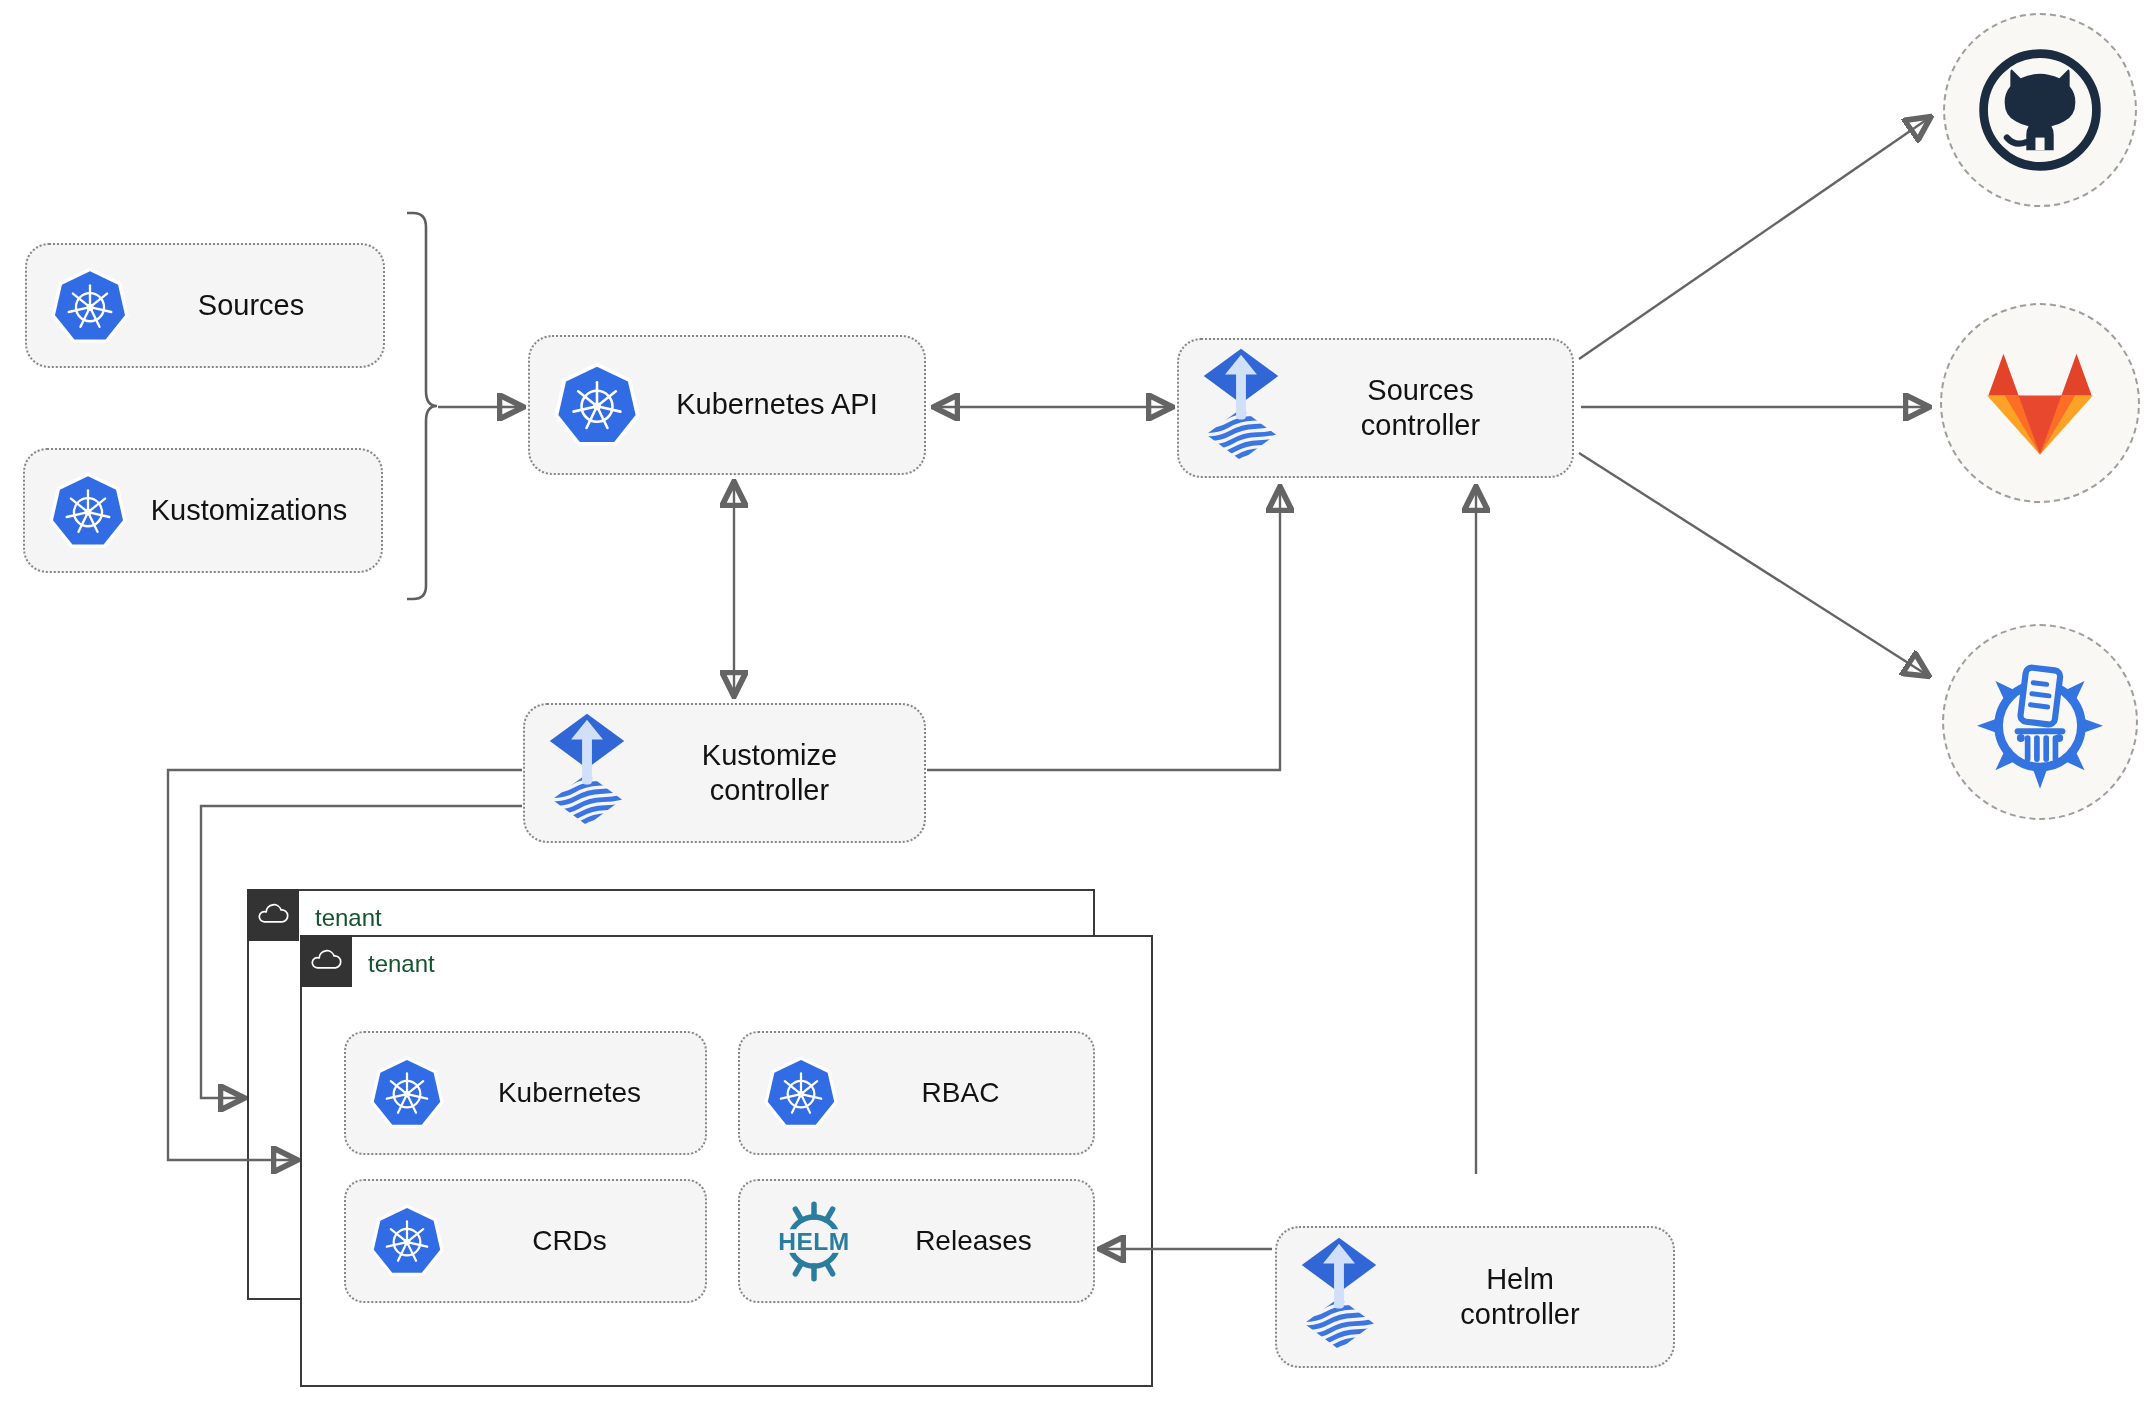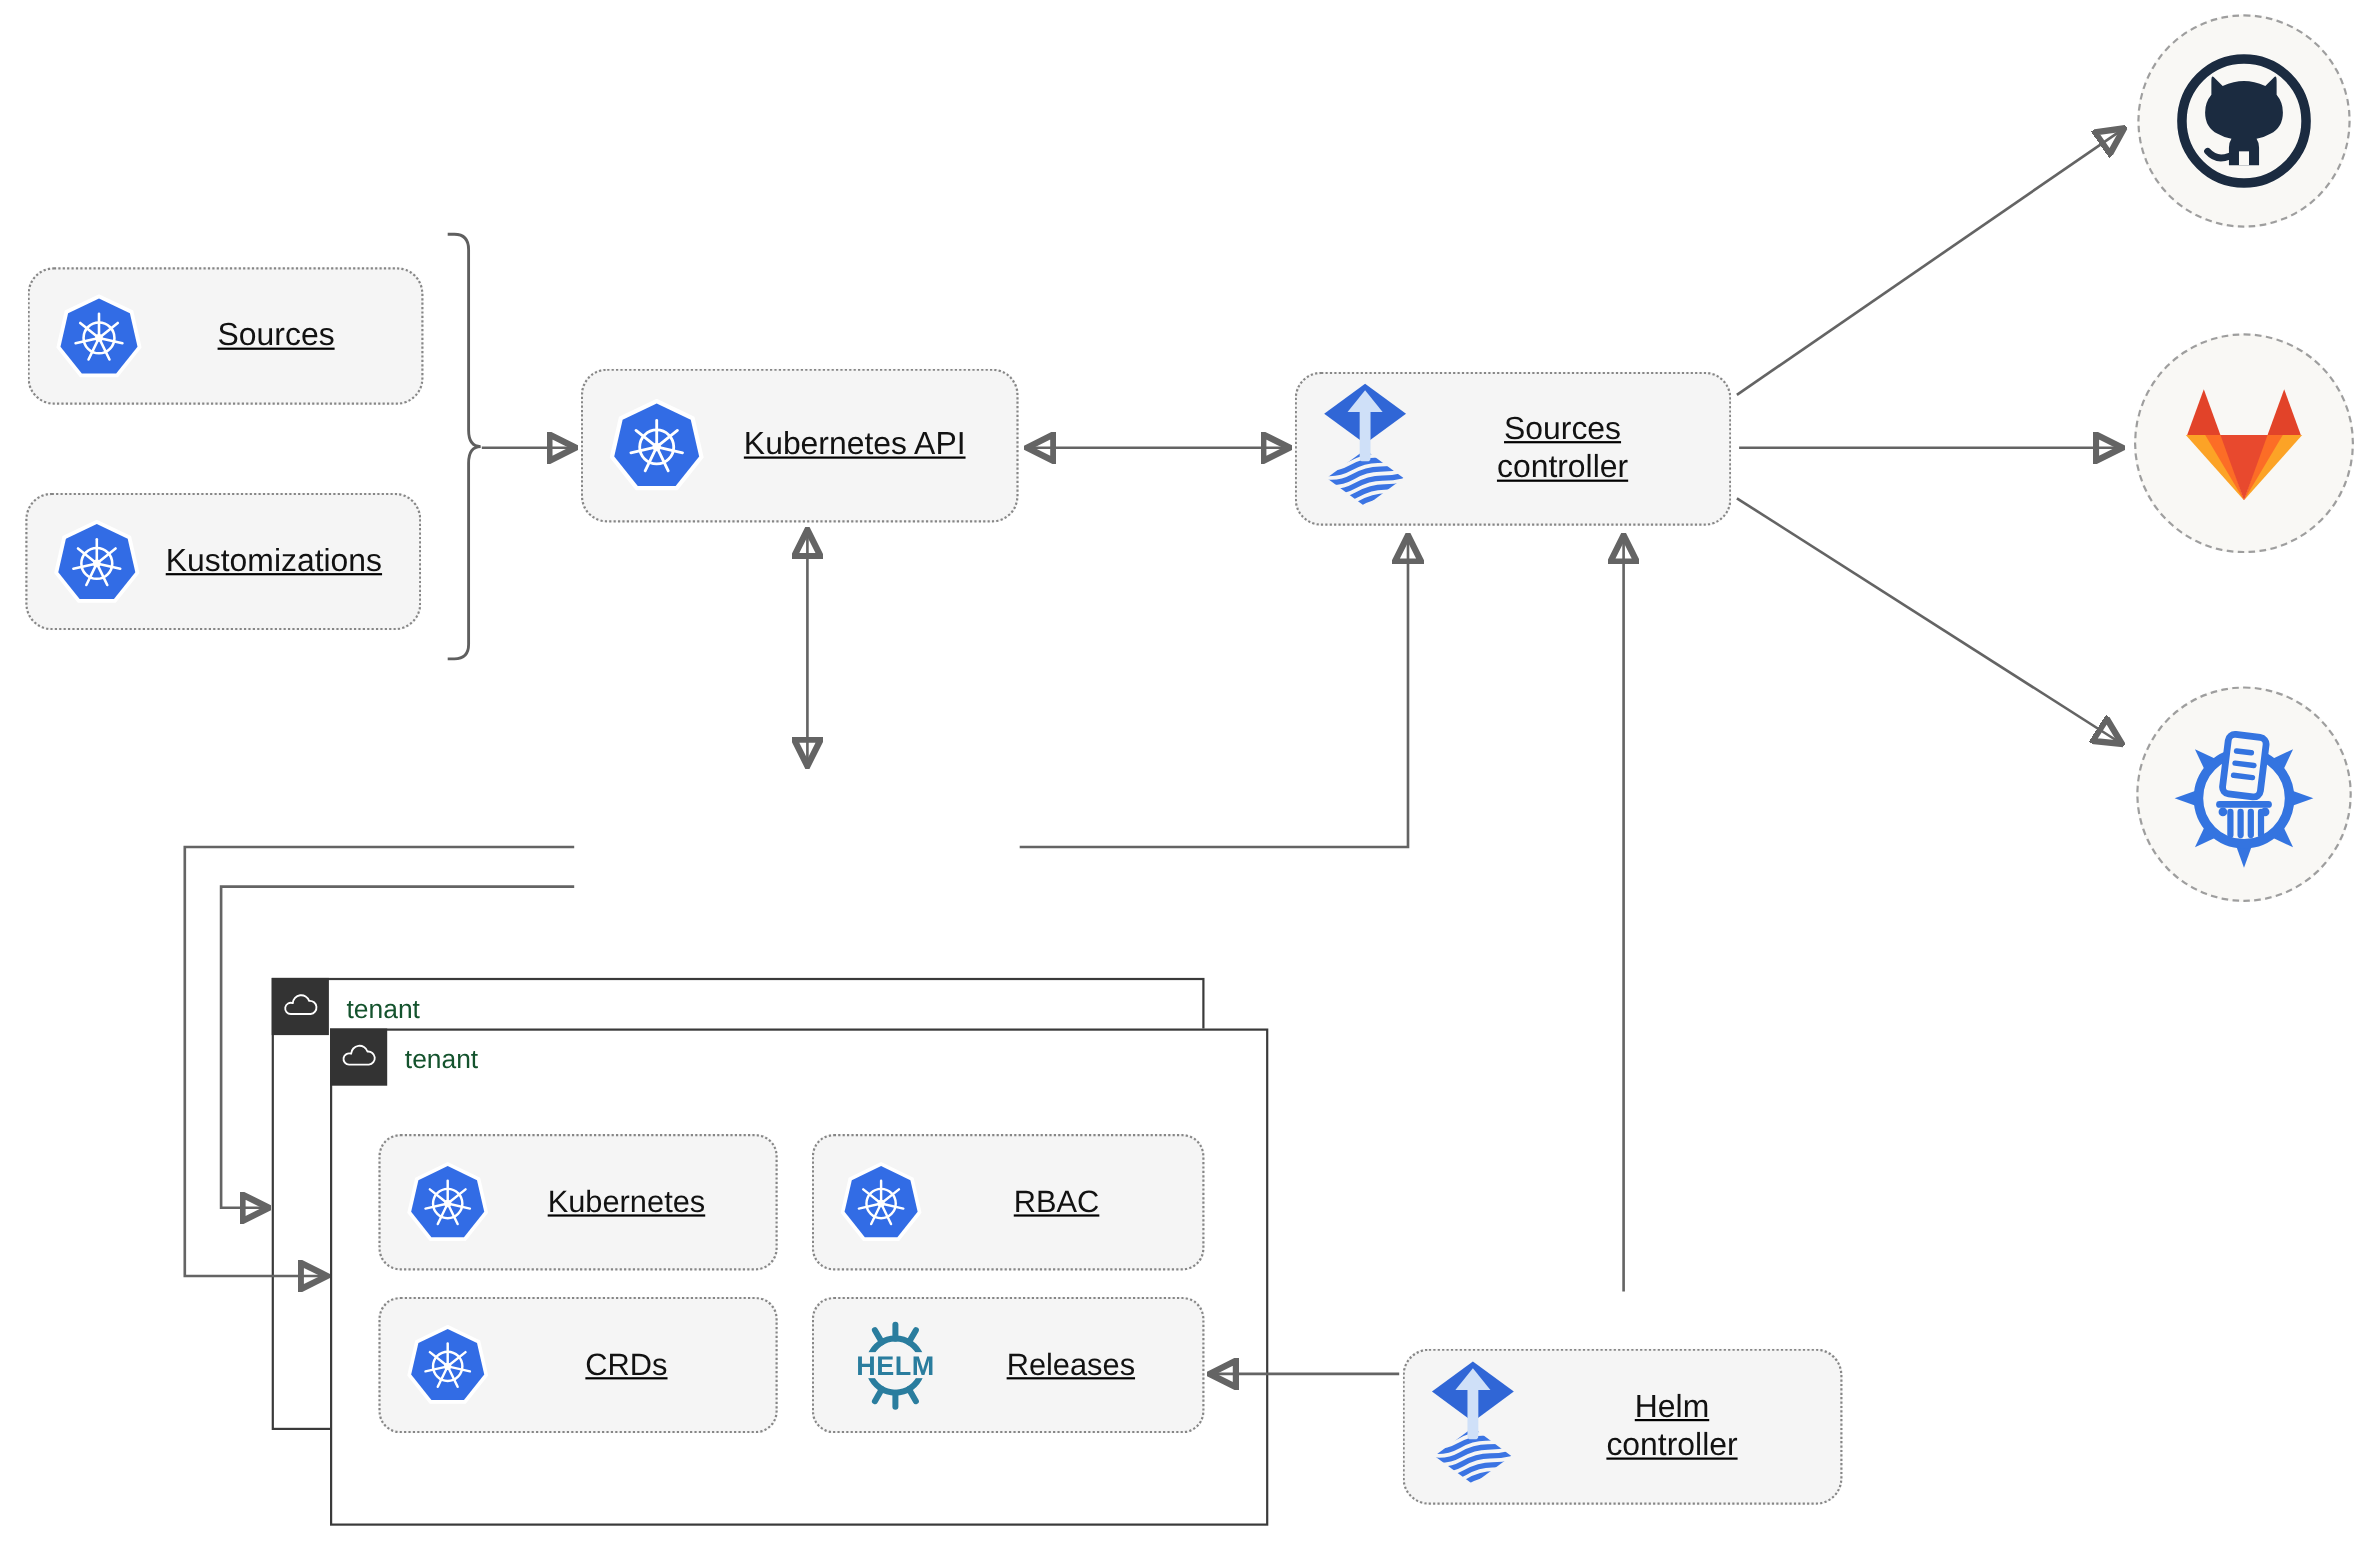--- a/index.html
+++ b/index.html
@@ -11,21 +11,21 @@
   
   .wires{position:absolute;left:0;top:0;z-index:2;}
   .wires path{stroke:#646464;stroke-width:2.4;fill:none;}
   .wires .bracket{stroke:#5f5f5f;stroke-width:2.6;}
   
   .node{
     position:absolute;background:#f5f5f5;border:2px dotted #868686;border-radius:24px;
     display:flex;align-items:center;z-index:3;box-sizing:border-box;
   }
   .node .ic{flex:0 0 auto;display:flex;align-items:center;justify-content:center;margin-left:24px;}
-  .node .lbl{flex:1;display:flex;align-items:flex-start;justify-content:center;padding:0 14px 0 4px;text-decoration:underline;}
+  .node .lbl{flex:1;display:flex;align-items:flex-start;justify-content:center;padding:0 14px 0 4px;}
   .node .txt{font-size:29px;color:#121212;line-height:1.22;text-align:center;}
   .node.two .txt{max-width:190px;}
   .node.small{border-radius:20px;}
   .node.small .txt{font-size:28px;}
   
   .tenant{position:absolute;background:#ffffff;border:2px solid #3a3a3a;z-index:1;box-sizing:border-box;}
   .badge{position:absolute;left:-2px;top:-2px;width:52px;height:52px;background:#333333;
          display:flex;align-items:center;justify-content:center;}
   .tlabel{position:absolute;left:66px;top:13px;font-size:24px;color:#14532d;}
   
@@ -230,20 +230,30 @@
     <span class="ic">
       <svg width="76" height="120" viewBox="0 0 100 158">
           <use href="#sym-flux"></use>
         </svg>
     </span>
     <div class="lbl">
         <span class="txt">Sources controller</span>
       </div>
   </div>
 
+  <div class="node two" style="left:523px;top:703px;width:403px;height:140px;">
+    <span class="ic">
+      <svg width="76" height="120" viewBox="0 0 100 158">
+          <use href="#sym-flux"></use>
+        </svg>
+    </span>
+    <div class="lbl">
+        <span class="txt">Kustomize controller</span>
+      </div>
+  </div>
 
   <div class="node two" style="left:1275px;top:1226px;width:400px;height:142px;">
     <span class="ic">
       <svg width="76" height="120" viewBox="0 0 100 158">
           <use href="#sym-flux"></use>
         </svg>
     </span>
     <div class="lbl">
         <span class="txt">Helm controller</span>
       </div>

